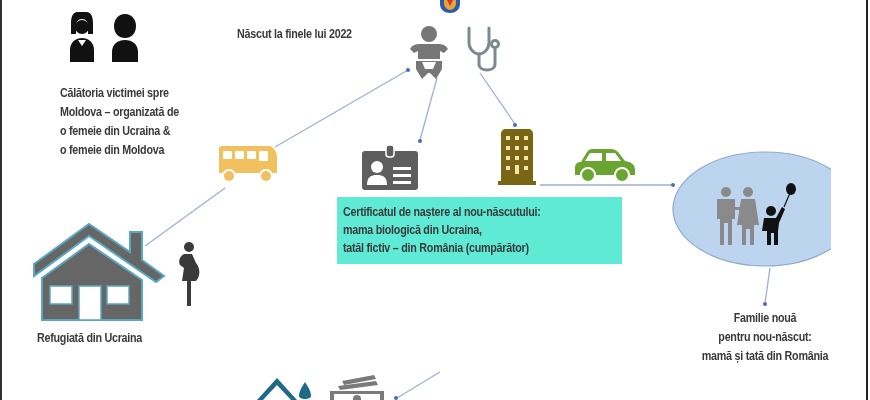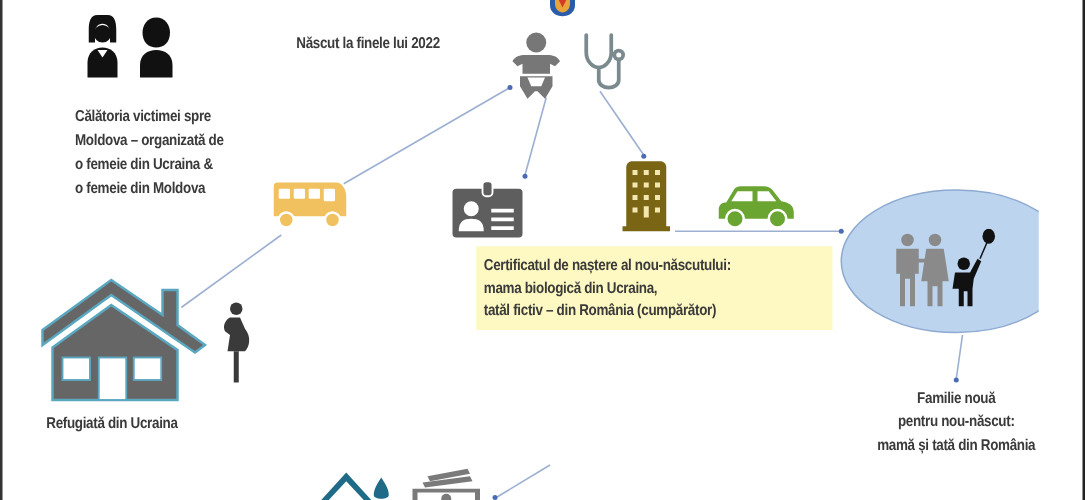--- a/index.html
+++ b/index.html
@@ -4,21 +4,21 @@
   <style>
     * { margin: 0; padding: 0; box-sizing: border-box; }
     html, body { width: 870px; height: 400px; overflow: hidden; background: #ffffff; }
     body { font-family: "Liberation Sans", "DejaVu Sans", sans-serif; position: relative; }
     .frame { position: absolute; left: 0; top: 0; width: 793px; height: 400px; background: #fff; }
     .border-left { position: absolute; left: 0; top: 0; width: 2px; height: 400px; background: #333; }
     .border-right { position: absolute; left: 866px; top: 0; width: 2px; height: 400px; background: #222; }
     .abs { position: absolute; }
     .label { position: absolute; color: #3a3a3a; font-weight: bold; font-size: 12.5px; line-height: 17px; letter-spacing: -0.3px; font-family: "Liberation Sans", sans-serif; transform: scaleX(0.86); transform-origin: left top; }
     .label.center { text-align: center; transform-origin: center top; }
-    .cert-box { position: absolute; left: 337px; top: 197px; width: 285px; height: 67px; background: #fef9c3; margin-left: 44px; }
+    .cert-box { position: absolute; left: 337px; top: 197px; width: 285px; height: 67px; background: #5eead4; }
     .trade-box { position: absolute; left: 413px; top: 300px; width: 178px; height: 72px; border: 1.5px solid #a9bcd8; background: #fff; }
     svg.lines { position: absolute; left: 0; top: 0; width: 870px; height: 400px; pointer-events: none; }
   </style>
 </head>
 <body>
 
 <div class="frame">
   <div class="border-left"></div>
   <div class="border-right"></div>
 

